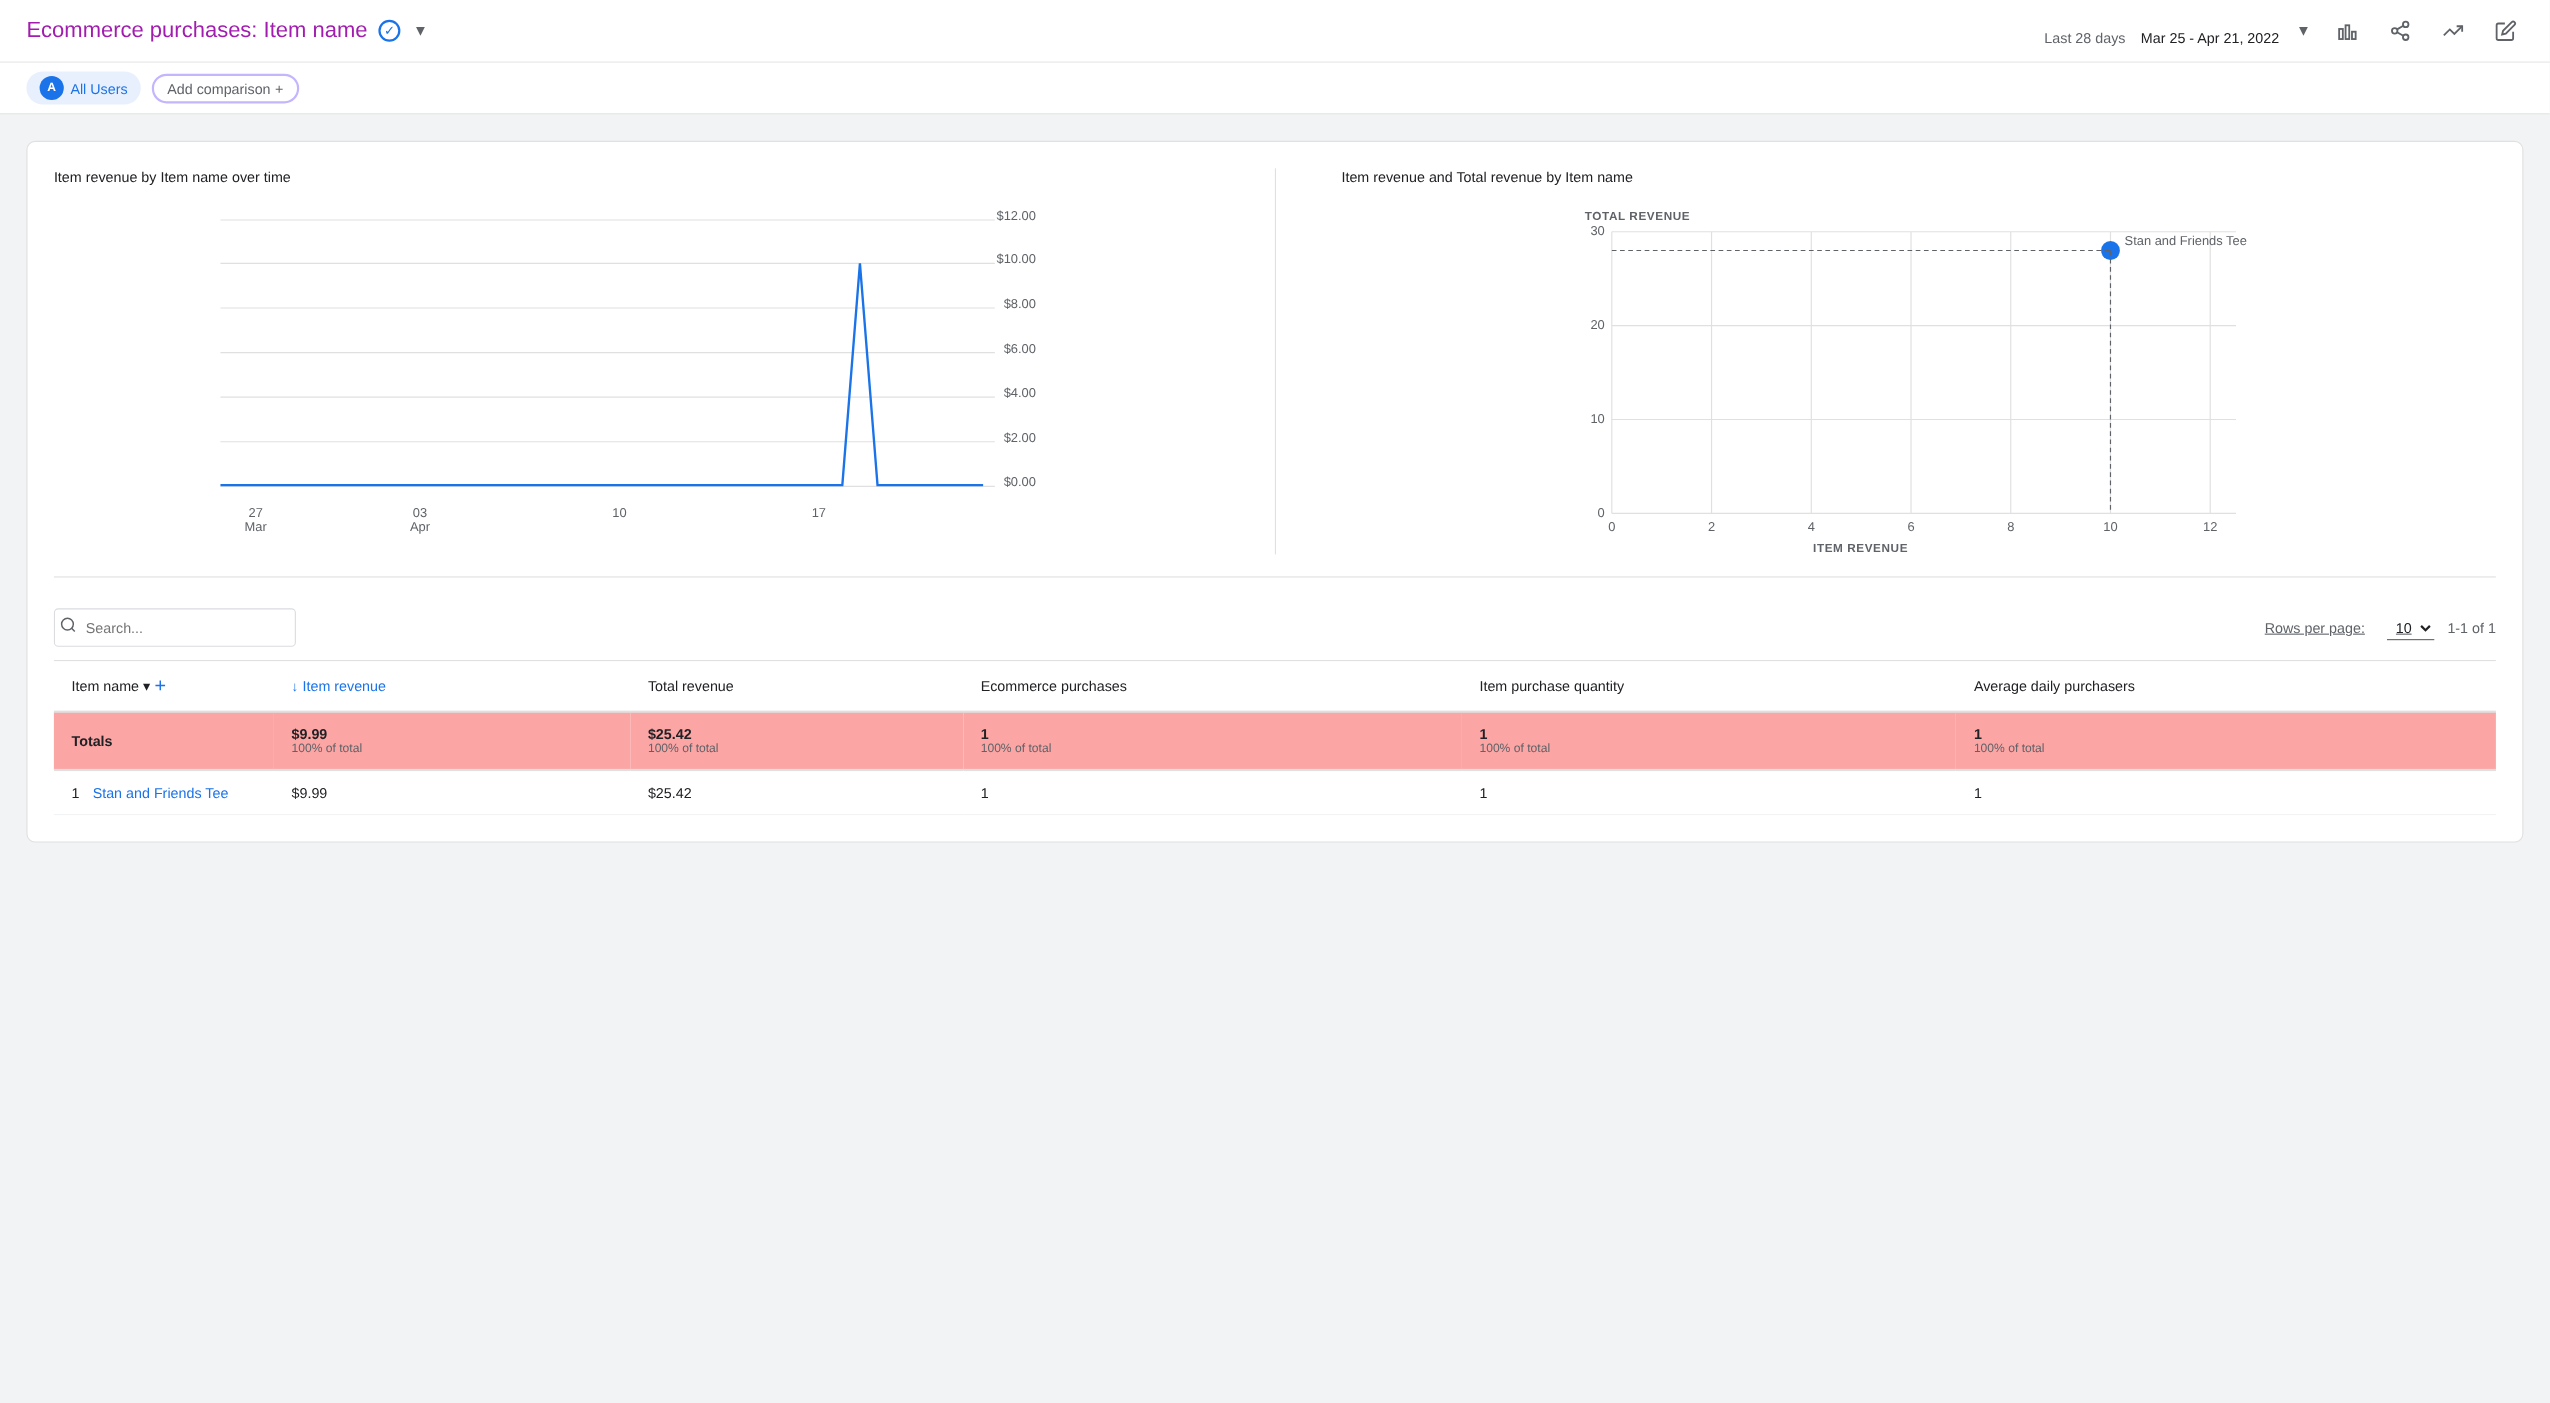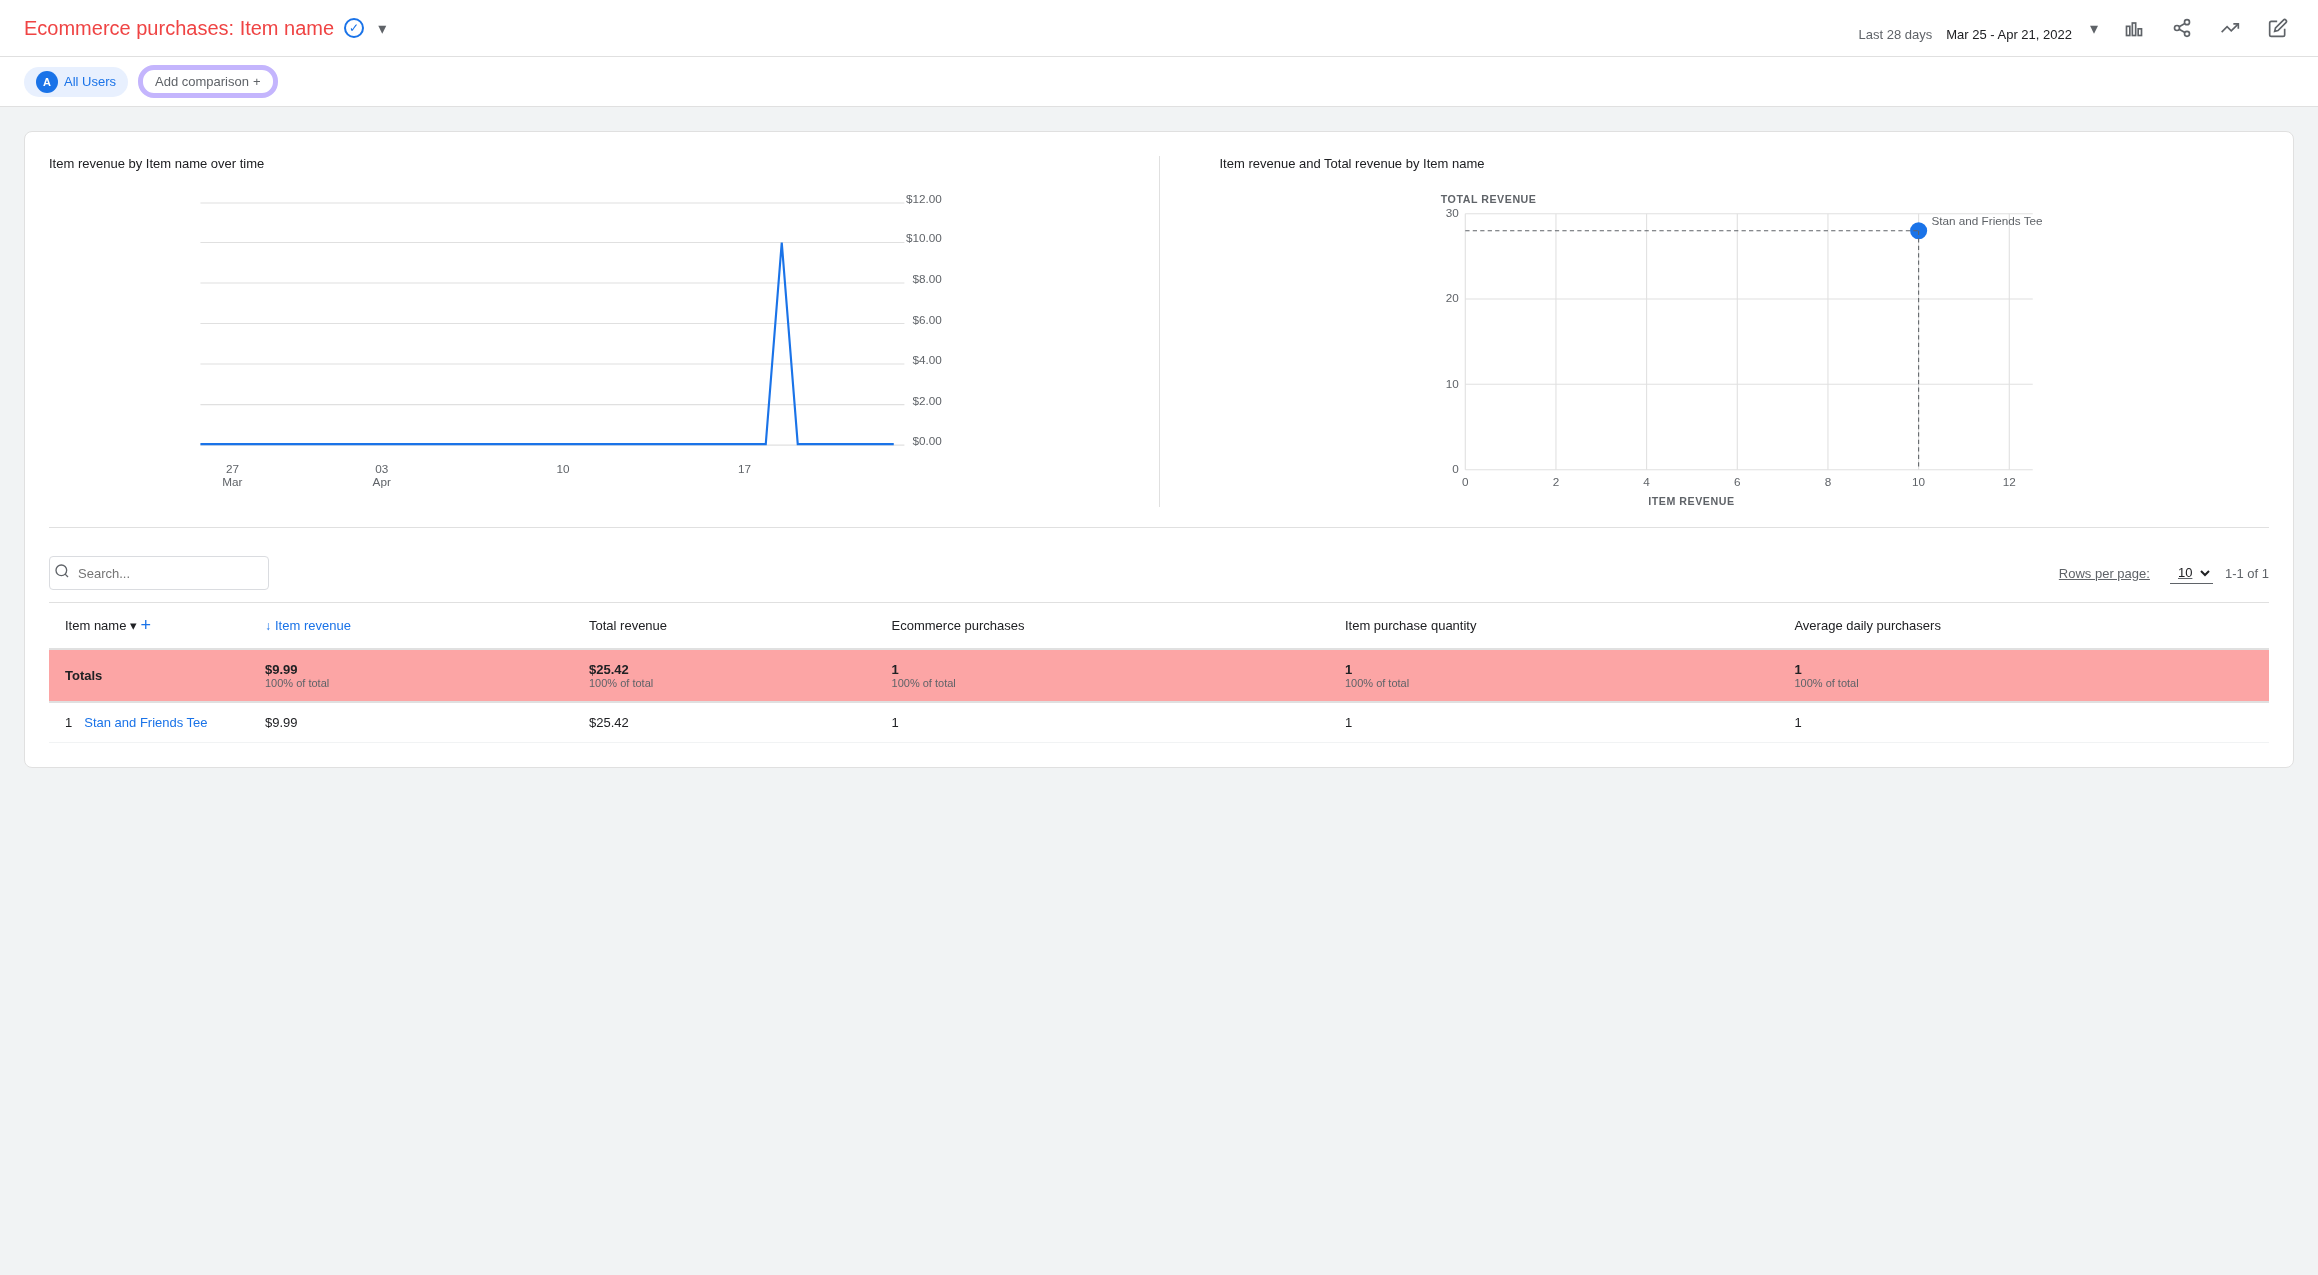--- a/index.html
+++ b/index.html
@@ -19,21 +19,21 @@
       border-bottom: 1px solid #e0e0e0;
     }
     .header-left {
       display: flex;
       align-items: center;
       gap: 10px;
     }
     .page-title {
       font-size: 20px;
       font-weight: 400;
-      color: #ef4444;
+      color: #a21caf;
     }
     .check-icon {
       display: inline-flex;
       align-items: center;
       justify-content: center;
       width: 20px;
       height: 20px;
       border-radius: 50%;
       border: 2px solid #1a73e8;
       color: #1a73e8;
@@ -107,21 +107,21 @@
       display: flex;
       align-items: center;
       justify-content: center;
       font-size: 11px;
       font-weight: 600;
     }
     .add-comparison-btn {
       display: flex;
       align-items: flex-start;
       gap: 4px;
-      border: 5px solid #c4b5fd;
+      border: 2px solid #c4b5fd;
       border-radius: 16px;
       padding: 4px 12px;
       font-size: 13px;
       color: #5f6368;
       background: none;
       cursor: pointer;
     }
     .content {
       padding: 24px;
     }

